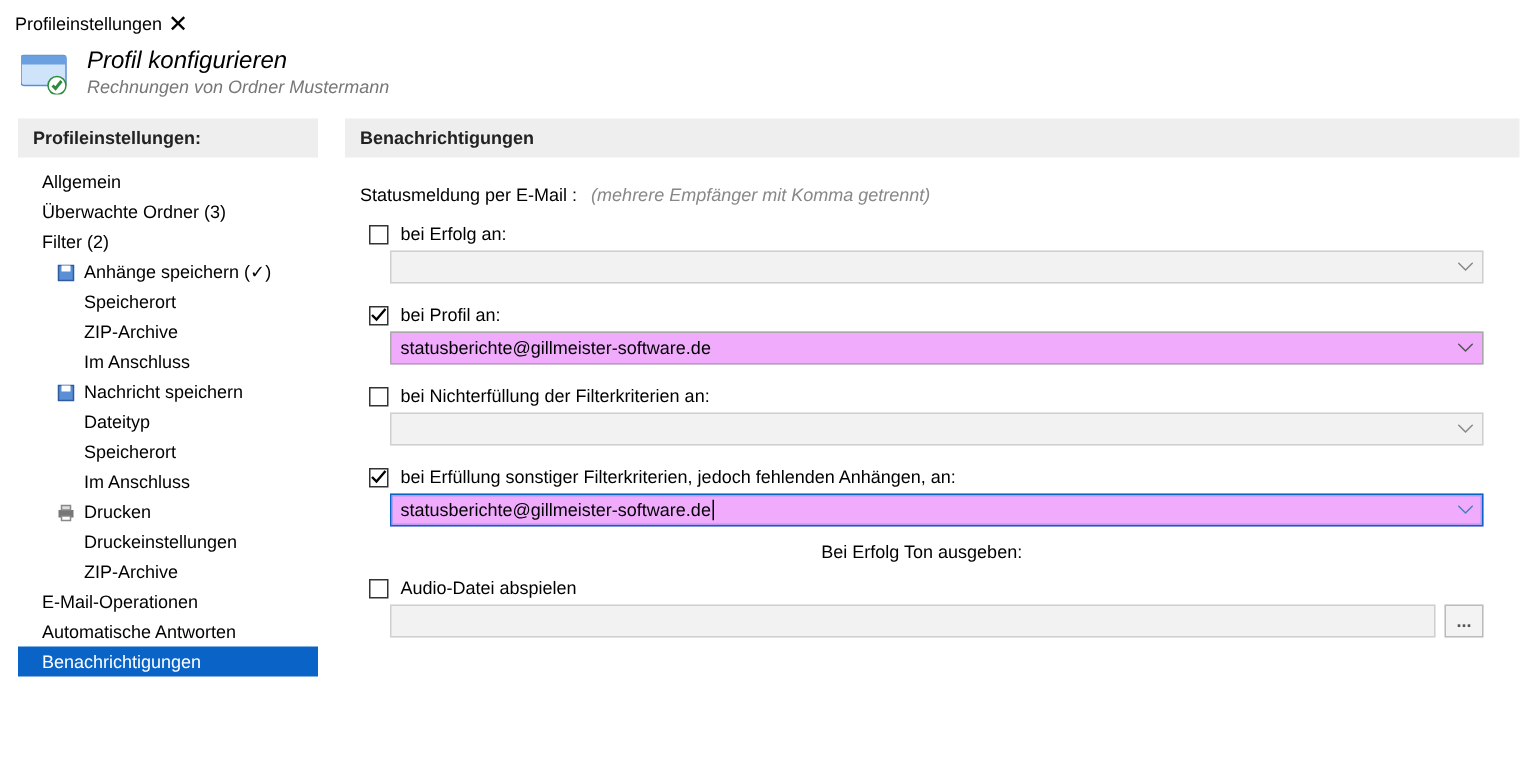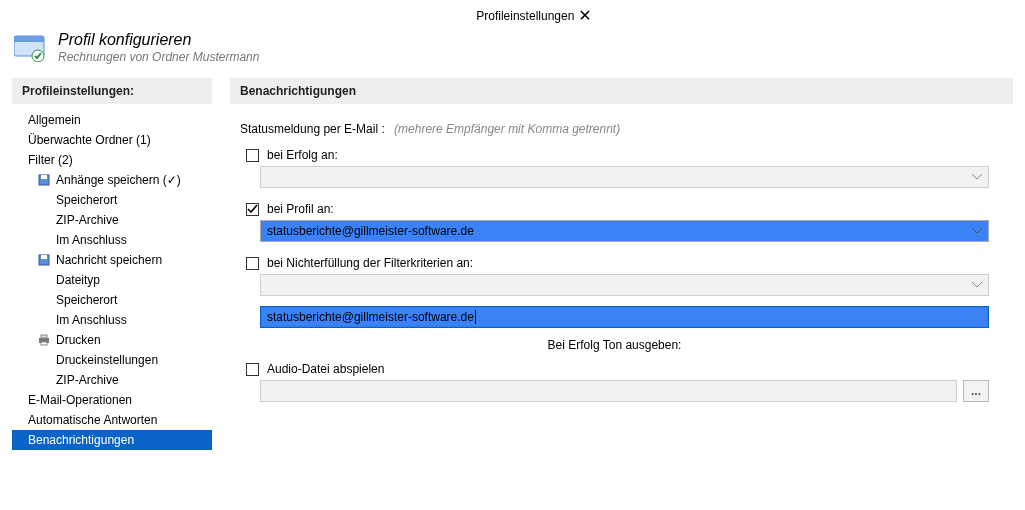--- a/index.html
+++ b/index.html
@@ -8,24 +8,23 @@
     font-family: "Segoe UI", Tahoma, sans-serif;
     font-size: 12px;
     color: #000;
     background: #fff;
     width: 1025px;
     height: 510px;
     overflow: hidden;
   }
   .titlebar {
     display: flex;
-    justify-content: center;
+    justify-content: flex-start;
     align-items: center;
     padding: 6px 10px 4px 10px;
-    margin-left: 47px;
   }
   .close-x { font-size: 16px; font-weight: 300; padding: 0 4px; cursor: pointer; }
   .header {
     display: flex;
     align-items: center;
     gap: 12px;
     padding: 2px 14px 10px 14px;
     font-style: italic;
   }
   .header-icon { width: 32px; height: 28px; }
@@ -49,35 +48,35 @@
   .nav { margin-top: 6px; }
   .nav-item {
     display: flex;
     align-items: center;
     gap: 6px;
     padding: 3px 6px 3px 6px;
     white-space: nowrap;
     cursor: pointer;
   }
   .nav-item.lvl0 { padding-left: 16px; }
-  .nav-item.lvl1 { padding-left: 26px; }
+  .nav-item.lvl1 { padding-left: 26px; align-items: flex-end; }
   .nav-item.lvl2 { padding-left: 44px; }
   .nav-item.selected { background: #0a63c6; color: #fff; }
   .nav-ico { width: 12px; height: 12px; display: inline-flex; align-items: center; justify-content: center; }
   .main-inner { padding: 8px 24px 0 10px; }
   .status-head { margin: 10px 0 8px 0; }
   .status-head .hint { color: #888; font-style: italic; margin-left: 6px; }
   .row { margin-bottom: 4px; }
   .chk-row { display: flex; align-items: center; gap: 8px; padding: 4px 0 4px 6px; }
   .chk { width: 13px; height: 13px; border: 1px solid #333; background: #fff; display: inline-flex; align-items: center; justify-content: center; }
   .chk svg { width: 11px; height: 11px; display: block; }
   .combo {
     height: 22px;
     border: 1px solid #aaa;
-    background: #3b82f6;
+    background: #f0abfc;
     display: flex;
     align-items: center;
     padding: 0 6px;
     position: relative;
     margin: 0 0 10px 20px;
   }
   .combo.disabled { background: #f2f2f2; color: #888; border-color: #cfcfcf; }
   .combo.focused { border: 1px solid #0a63c6; box-shadow: 0 0 0 1px rgba(10,99,198,.25) inset; }
   .combo .caret {
     position: absolute;
@@ -127,21 +126,21 @@
 
 <div class="body">
 
   <div class="sidebar">
     <div class="section-head">Profileinstellungen:</div>
     <div class="nav" id="nav">
         <div class="nav-item lvl0">
           <span>Allgemein</span>
         </div>
         <div class="nav-item lvl0">
-          <span>Überwachte Ordner (1)</span>
+          <span>Überwachte Ordner (3)</span>
         </div>
         <div class="nav-item lvl0">
           <span>Filter (2)</span>
         </div>
         <div class="nav-item lvl1">
           <span class="nav-ico">
             <svg viewBox="0 0 12 12" width="12" height="12">
               <rect x="1" y="1" width="10" height="10" fill="#5a8fd6" stroke="#2d5c9e"></rect>
               <rect x="3" y="1" width="6" height="4" fill="#fff"></rect>
             </svg>
@@ -255,20 +254,28 @@
           <span class="txt"></span>
           <span class="caret">
               <svg viewBox="0 0 10 6" width="10" height="6">
                 <path d="M0 0 L5 5 L10 0" stroke="#888" fill="none"></path>
               </svg>
             </span>
         </div>
       </div>
 
       <div class="row">
+        <div class="chk-row">
+          <span class="chk">
+              <svg viewBox="0 0 11 11">
+                <path d="M1 5 L4 8 L10 1" stroke="#000" stroke-width="1.6" fill="none"></path>
+              </svg>
+            </span>
+          <span>bei Erfüllung sonstiger Filterkriterien, jedoch fehlenden Anhängen, an:</span>
+        </div>
         <div class="combo focused">
           <span class="txt"><span>statusberichte@gillmeister-software.de</span><span class="cursor-bar"></span></span>
           <span class="caret">
               <svg viewBox="0 0 10 6" width="10" height="6">
                 <path d="M0 0 L5 5 L10 0" stroke="#4a7fbf" fill="none"></path>
               </svg>
             </span>
         </div>
       </div>
 

